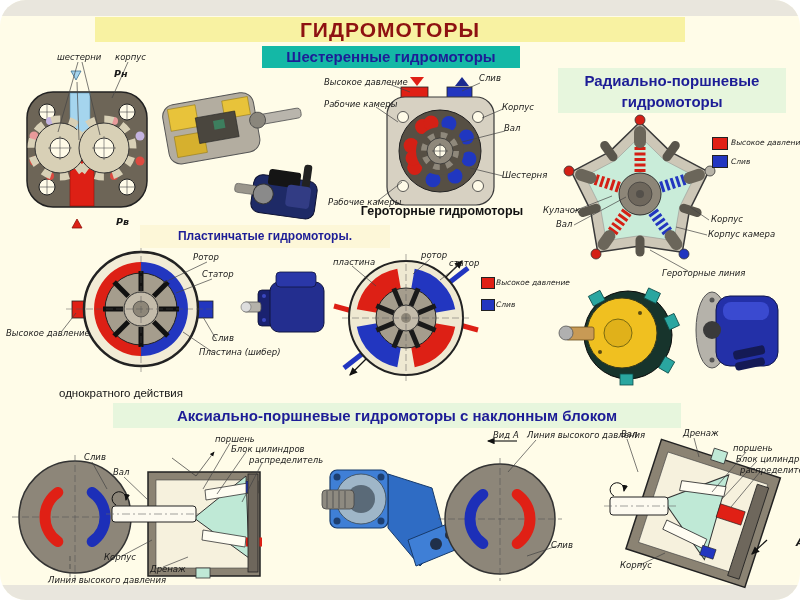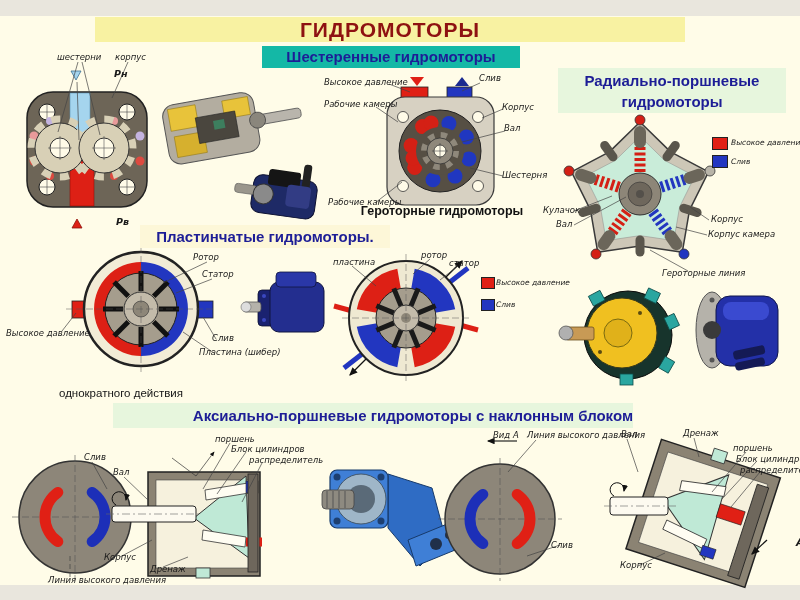--- a/index.html
+++ b/index.html
@@ -1,30 +1,30 @@
 <!DOCTYPE html>
 <html><head>
 <meta charset="utf-8">
 <style>
   html,body{margin:0;padding:0;}
   #stage{position:relative;width:800px;height:600px;background:#fffce8;overflow:hidden;
-         font-family:"Liberation Sans",sans-serif;}
+         font-family:"Liberation Sans",sans-serif;border-radius:26px;}
   .frame{position:absolute;left:0;width:800px;height:16px;background:#e9e6dd;}
   .band{position:absolute;text-align:center;font-weight:bold;color:#1d1d96;
         font-family:"Liberation Sans",sans-serif;}
   #title-band{left:95px;top:17px;width:590px;height:25px;line-height:25px;
         background:#f8f2a2;color:#8e1111;font-size:21px;letter-spacing:1px;}
   #gear-band{left:262px;top:46px;width:258px;height:22px;line-height:22px;
         background:#14b8a6;font-size:15px;}
   #radial-band{left:558px;top:68px;width:228px;height:45px;line-height:21px;
         background:#e7f6dd;font-size:15px;padding-top:2px;box-sizing:border-box;}
   #vane-band{left:140px;top:225px;width:250px;height:23px;line-height:23px;
-        background:#fdf7d8;font-size:15px;}
-  #axial-band{left:113px;top:403px;width:520px;height:25px;line-height:25px;
-        background:#e7f6dd;font-size:15px;text-align:right;}
+        background:#fdf7d8;font-size:12px;}
+  #axial-band{left:113px;top:403px;width:568px;height:25px;line-height:25px;
+        background:#e7f6dd;font-size:15px;}
   .lbl{position:absolute;font:italic 8.5px "DejaVu Sans",sans-serif;color:#1a1a1a;
        white-space:nowrap;}
   .lbl-sm{position:absolute;font:italic 7.5px "DejaVu Sans",sans-serif;color:#1a1a1a;
        white-space:nowrap;}
   .cap{position:absolute;font:11.5px "Liberation Sans",sans-serif;color:#151515;
        text-align:center;}
   .bcap{position:absolute;font:bold 12.5px "Liberation Sans",sans-serif;color:#111;
        text-align:center;}
   .legend-box{position:absolute;border:1px solid #222;}
   .p-lbl{position:absolute;font:italic bold 9.5px "DejaVu Sans",sans-serif;color:#1a1a1a;padding-left:28px;}

